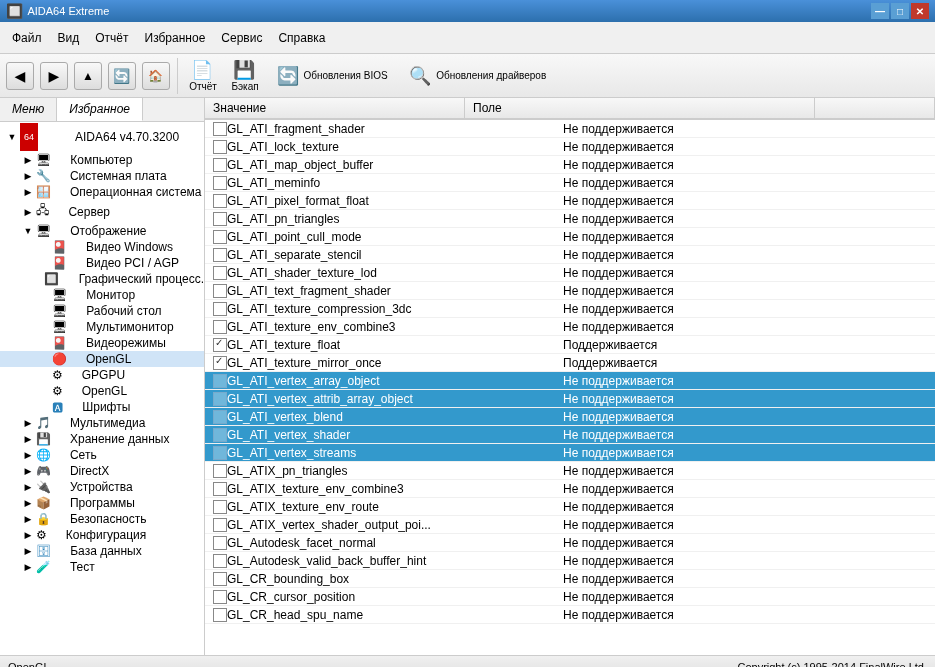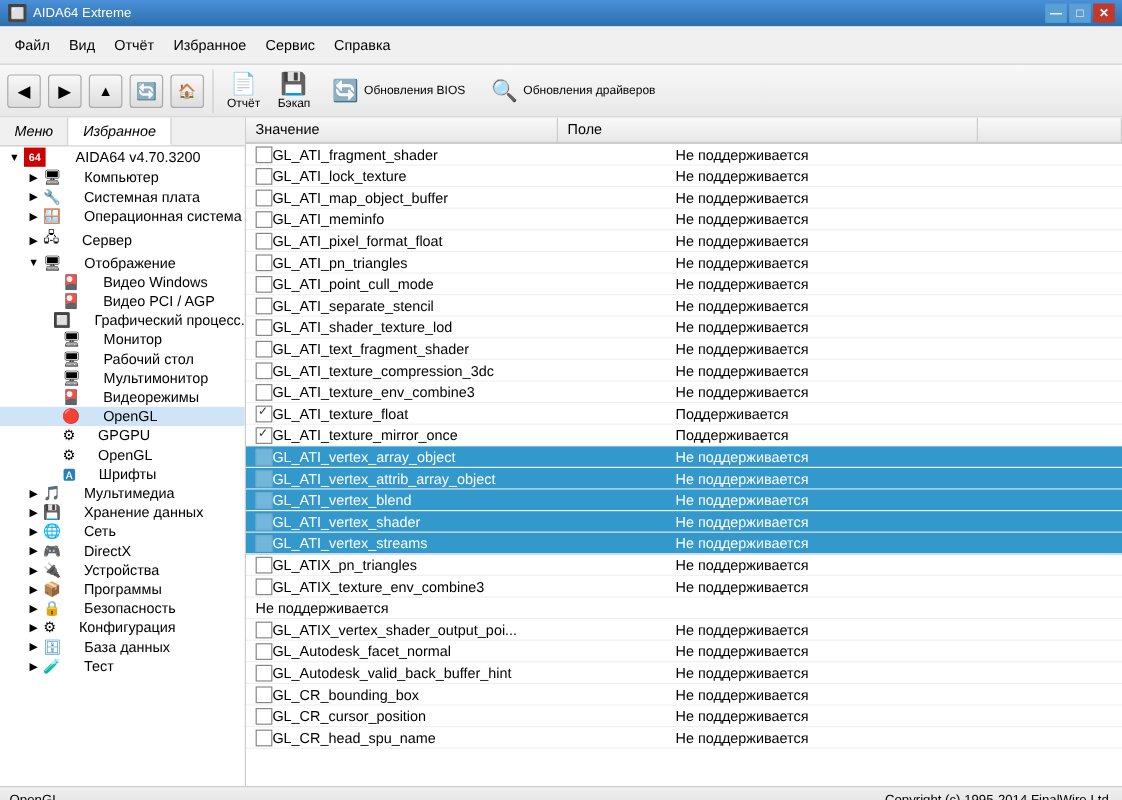--- a/index.html
+++ b/index.html
@@ -200,27 +200,27 @@
 
     
     .data-table::-webkit-scrollbar { width: 16px; }
     .data-table::-webkit-scrollbar-track { background: #f0f0f0; }
     .data-table::-webkit-scrollbar-thumb { background: #c0c0c0; border: 2px solid #f0f0f0; }
 
     .logo-64 {
       background: #cc0000;
       color: white;
       font-size: 9px;
-      font-weight: bold;
+      font-weight: normal;
       width: 18px;
-      height: 16px;
+      height: 28px;
       display: inline-flex;
       align-items: center;
       justify-content: center;
-      margin-right: 9px;
+      margin-right: 21px;
     }
   </style>
 </head>
 <body>
 
 <div class="title-bar">
   <div class="title-bar-left">
     <span style="font-size:14px;">🔲</span>
     <span>AIDA64 Extreme</span>
   </div>
@@ -594,20 +594,24 @@
             <div class="td td-value">Не поддерживается</div>
           </div>
           <div class="table-row">
             <div class="td td-field">
               <span class="checkbox-icon"></span>
               <span>GL_ATIX_texture_env_combine3</span>
             </div>
             <div class="td td-value">Не поддерживается</div>
           </div>
           <div class="table-row">
+            <div class="td td-field">
+              <span class="checkbox-icon"></span>
+              <span>GL_ATIX_texture_env_route</span>
+            </div>
             <div class="td td-value">Не поддерживается</div>
           </div>
           <div class="table-row">
             <div class="td td-field">
               <span class="checkbox-icon"></span>
               <span>GL_ATIX_vertex_shader_output_poi...</span>
             </div>
             <div class="td td-value">Не поддерживается</div>
           </div>
           <div class="table-row">

